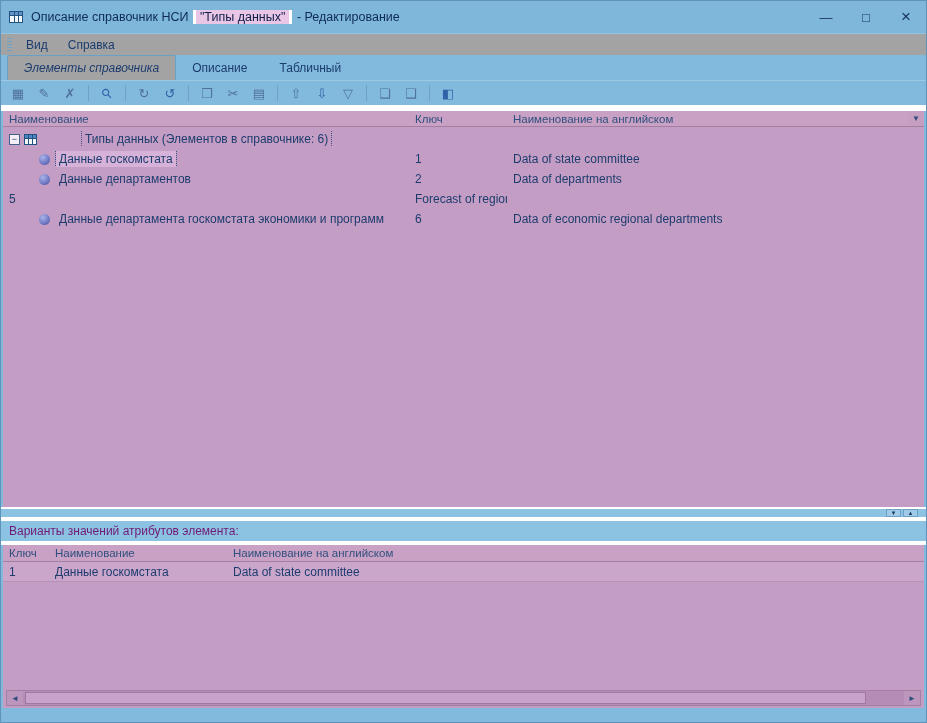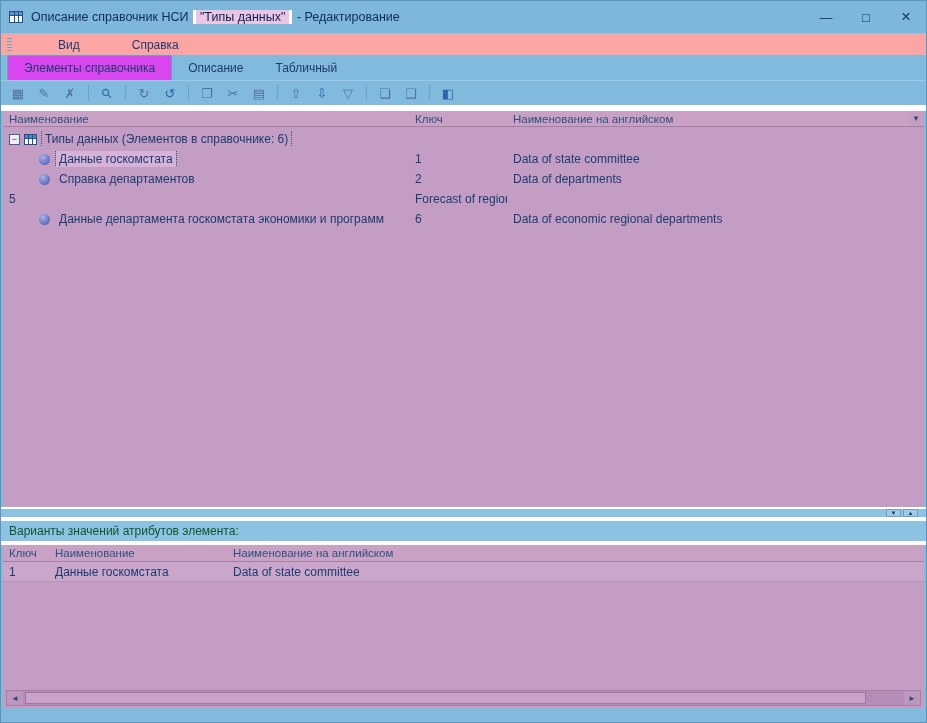--- a/index.html
+++ b/index.html
@@ -13,28 +13,28 @@
   .app-icon { width:14px; height:12px; flex:0 0 14px; border:1px solid #24527f; background:
       linear-gradient(90deg, transparent 0 4px, #24527f 4px 5px, transparent 5px 8px, #24527f 8px 9px, transparent 9px),
       linear-gradient(#5e93c9 0 3px, #24527f 3px 4px, #f3f8fc 4px); margin-right:8px; }
   .title-text { flex:1; white-space:nowrap; overflow:hidden; color:#0e2b55; font-size:12.5px; }
   .title-hl { background:#eac6e6; border:3px solid #ffffff; padding:3px 4px; margin:0 1px; color:#101f4a; }
   .win-controls { display:flex; align-items:stretch; height:100%; }
   .win-btn { width:40px; display:flex; align-items:center; justify-content:center; font-size:13px; color:#14335e; cursor:default; }
   .win-btn.close { font-size:17px; }
 
   
-  .menubar { height:22px; flex:0 0 22px; display:flex; align-items:center; background:#fca5a5; border-top:1px solid #93c5e3; padding-left:2px;gap:32px; }
+  .menubar { height:22px; flex:0 0 22px; display:flex; align-items:center; background:#a3a3a3; border-top:1px solid #93c5e3; padding-left:2px; }
   .menu-grip { width:5px; height:14px; margin:0 4px; background:repeating-linear-gradient(#6ea3c9 0 1px, transparent 1px 3px); }
   .menu-item { padding:2px 10px; }
 
   
   .tabstrip { height:26px; flex:0 0 26px; display:flex; align-items:flex-end; background:#82badd; padding-left:6px; border-bottom:1px solid #9ccae6; }
   .tab { padding:5px 16px 5px 16px; font-size:12px; color:#1c3c6e; }
-  .tab.active { background:#d946ef; border:1px solid #69a0c7; border-bottom:none; border-radius:2px 2px 0 0; }
+  .tab.active { background:#a3a3a3; border:1px solid #69a0c7; border-bottom:none; border-radius:2px 2px 0 0;font-style:italic; }
 
   
   .toolbar { height:24px; flex:0 0 24px; display:flex; align-items:center; background:#82badd; padding-left:4px; }
   .tb { background:none; border:none; width:26px; height:22px; display:flex; align-items:center; justify-content:center; }
   .ti { font-size:13px; color:#50719c; line-height:1; }
   .ti.blue { color:#2f64a8; }
   .ti.rot { display:inline-block; transform:rotate(-45deg); }
   .tsep { width:1px; height:16px; background:#6ea3c9; margin:0 5px; }
 
   .strip-white { height:6px; flex:0 0 6px; background:#ffffff; }
@@ -50,28 +50,28 @@
   .c-name.child { padding-left:36px; }
   .c-key { padding-left:6px; }
   .c-en { padding-left:6px; white-space:nowrap; overflow:hidden; }
   .expander { width:11px; height:11px; flex:0 0 11px; background:#f5eef5; border:1px solid #46608c; color:#1d3e73; font-size:9px; line-height:9px; text-align:center; margin-right:4px; }
   .table-icon { width:13px; height:11px; flex:0 0 13px; border:1px solid #24527f; background:
       linear-gradient(90deg, transparent 0 3px, #24527f 3px 4px, transparent 4px 7px, #24527f 7px 8px, transparent 8px),
       linear-gradient(#4f87c6 0 3px, #24527f 3px 4px, #f3f8fc 4px); margin-right:5px; }
   .bullet { width:11px; height:11px; flex:0 0 11px; border-radius:50%; background:radial-gradient(circle at 35% 30%, #aab4e8, #6d76c4 60%, #4a5290); margin-right:6px; }
   .chip { padding:1px 3px; }
   .chip.focus { outline:1px dotted #3b4f85; background:#d6b2d8; }
-  .chip.root-focus { outline:1px dotted #3b4f85; }
+  .chip.root-focus { outline:1px dotted #3b4f85;margin-left:40px; }
 
   
   .splitter { height:10px; flex:0 0 10px; background:#8cc2e2; border-top:2px solid #ffffff; display:flex; justify-content:flex-end; align-items:center; padding-right:8px; gap:2px; }
   .split-btn { width:15px; height:8px; display:flex; align-items:center; justify-content:center; font-size:6px; color:#16355f; background:#9fcbe8; border:1px solid #6f9fc4; line-height:1; }
 
   
-  .panel-label { height:28px; flex:0 0 28px; background:#8cc2e2; border-top:4px solid #ffffff; border-bottom:4px solid #ffffff; display:flex; align-items:center; padding-left:8px; font-size:12px; color:#14532d; }
+  .panel-label { height:28px; flex:0 0 28px; background:#8cc2e2; border-top:4px solid #ffffff; border-bottom:4px solid #ffffff; display:flex; align-items:center; padding-left:8px; font-size:12px; color:#701a75; }
 
   
   .bottom-block { flex:0 0 163px; margin:0 2px; background:#c49dc4; display:flex; flex-direction:column; }
   .bt-head { height:17px; flex:0 0 17px; background:#c8a1c5; border-bottom:1px solid #a37fa3; display:grid; grid-template-columns:46px 178px 1fr; align-items:center; font-size:11.5px; color:#31507e; }
   .bt-head .hcell { padding-left:6px; white-space:nowrap; overflow:hidden; }
   .bt-row { height:20px; flex:0 0 20px; background:#cba6cb; border-bottom:1px solid #b990b9; display:grid; grid-template-columns:46px 178px 1fr; align-items:center; }
   .bt-row div { padding-left:6px; white-space:nowrap; overflow:hidden; }
   .bt-fill { flex:1 1 auto; }
 
   .hscroll { height:16px; flex:0 0 16px; margin:0 3px 2px 3px; display:flex; background:#b48cb5; border:1px solid #a37fa3; }
@@ -186,21 +186,21 @@
       <div class="c-name child">
           <span class="bullet"></span>
           <span class="chip focus">Данные госкомстата</span>
         </div>
       <div class="c-key">1</div>
       <div class="c-en">Data of state committee</div>
     </div>
     <div class="trow">
       <div class="c-name child">
           <span class="bullet"></span>
-          <span class="chip">Справка департаментов</span>
+          <span class="chip">Данные департаментов</span>
         </div>
       <div class="c-key">2</div>
       <div class="c-en">Data of departments</div>
     </div>
     <div class="trow">
       <div class="c-key">5</div>
       <div class="c-en">Forecast of regions</div>
     </div>
     <div class="trow">
       <div class="c-name child">

